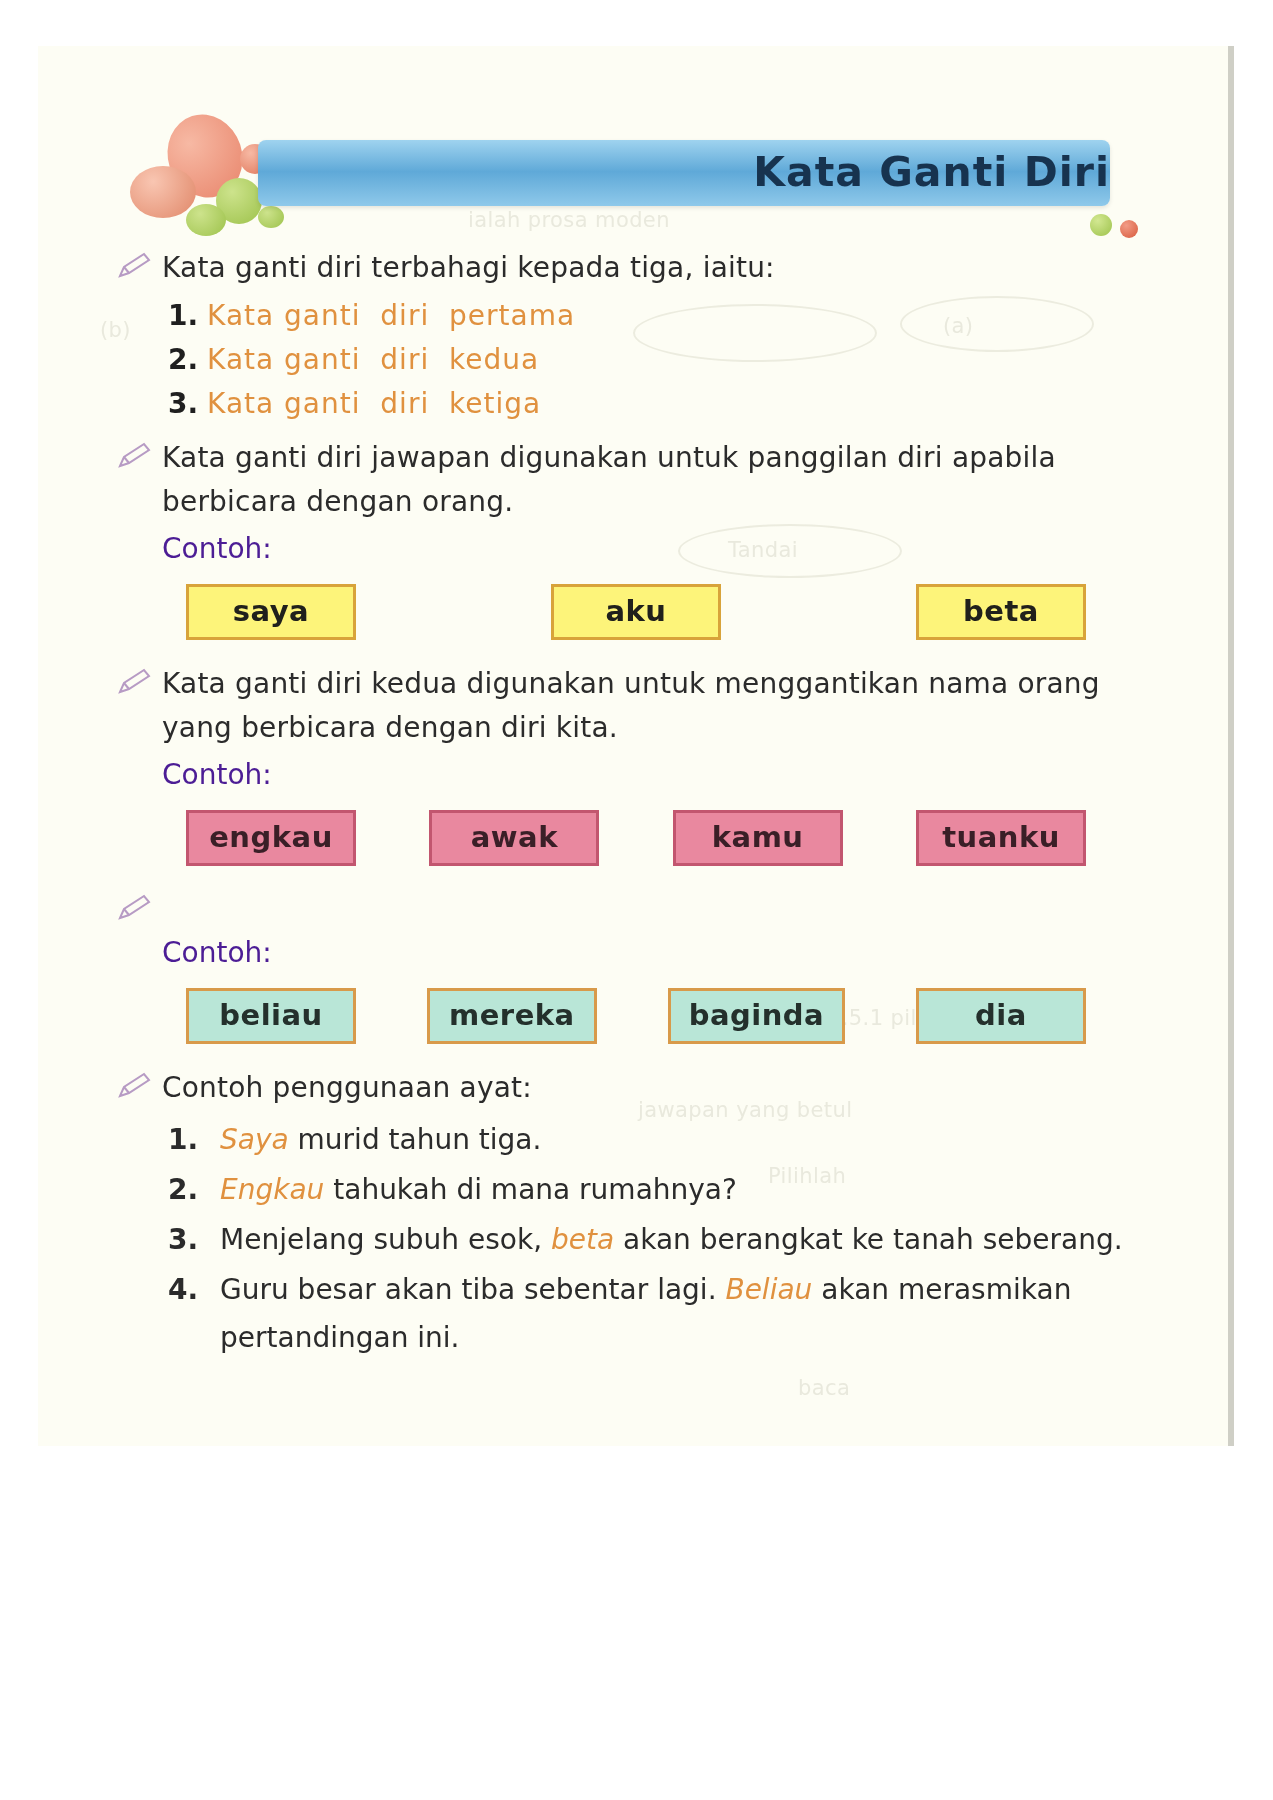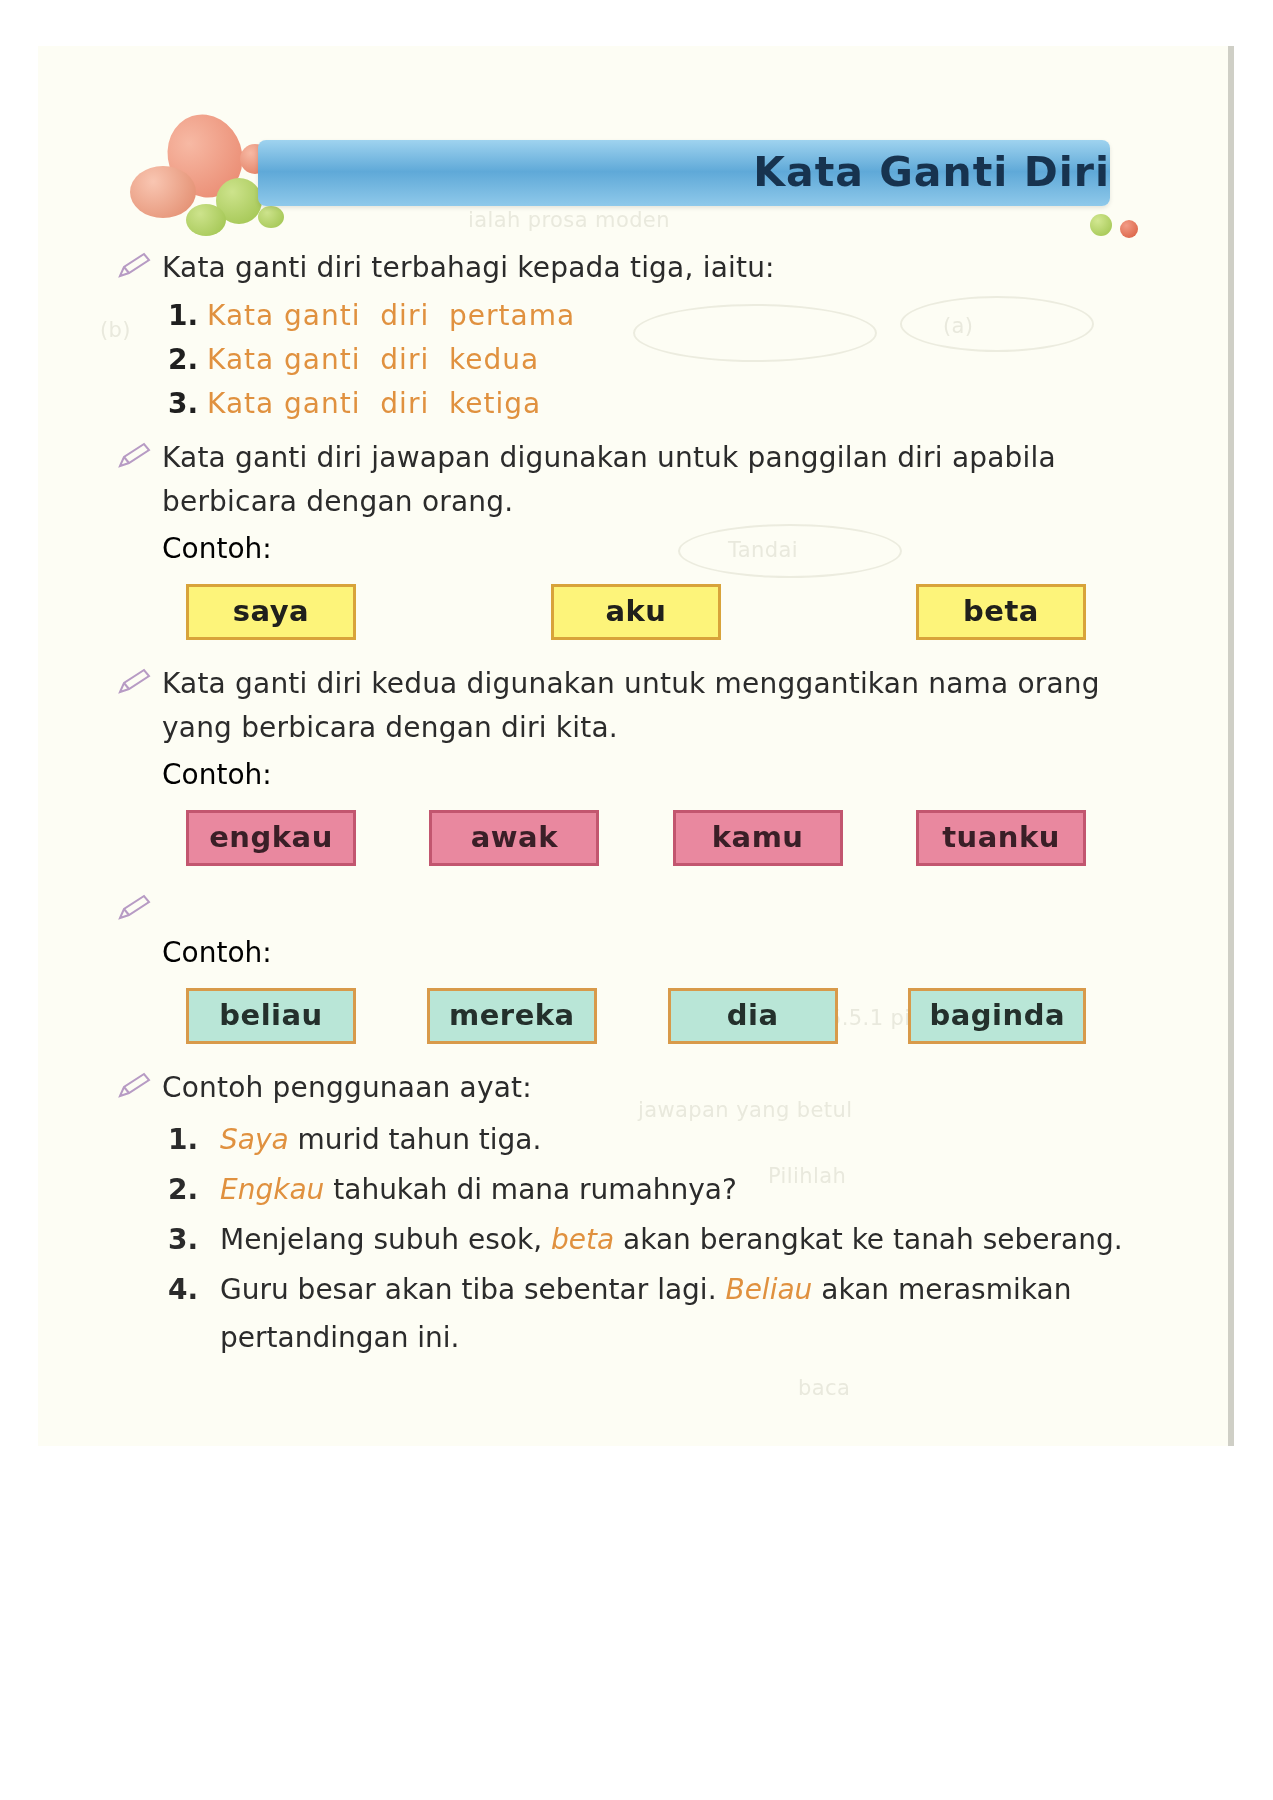--- a/index.html
+++ b/index.html
@@ -151,21 +151,21 @@
     letter-spacing: 0.5px;
     box-sizing: border-box;
   }
   .yellow { background: #fdf47a; border: 3px solid #d8a33a; }
   .pink   { background: #e9889f; border: 3px solid #c2566f; color: #3a1f27; }
   .mint   { background: #b9e6d7; border: 3px solid #d89a4a; color: #24302c; }
 
   .contoh {
     font-size: 28px;
     line-height: 42px;
-    color: #000000;
+    color: #4c1d95;
     padding-left: 72px;
   }
 
   
   .sent-list {
     padding-left: 78px;
     margin-top: 6px;
   }
   .sent-item {
     position: relative;
@@ -278,22 +278,22 @@
         <svg width="34" height="26" viewBox="0 0 34 26">
           <path d="M2 24 L6 15 L26 2 L31 8 L11 21 Z" fill="none" stroke="#b79bc4" stroke-width="2"></path>
           <path d="M6 15 L11 21" fill="none" stroke="#b79bc4" stroke-width="2"></path>
         </svg>
       </span>
     </div>
     <div class="contoh">Contoh:</div>
     <div class="word-row">
       <span class="word-box mint">beliau</span>
       <span class="word-box mint">mereka</span>
+      <span class="word-box mint">baginda</span>
       <span class="word-box mint">dia</span>
-      <span class="word-box mint">baginda</span>
     </div>
 
     <div class="sep"></div>
 
     <div class="bullet-row">
       <span class="pencil">
         <svg width="34" height="26" viewBox="0 0 34 26">
           <path d="M2 24 L6 15 L26 2 L31 8 L11 21 Z" fill="none" stroke="#b79bc4" stroke-width="2"></path>
           <path d="M6 15 L11 21" fill="none" stroke="#b79bc4" stroke-width="2"></path>
         </svg>

